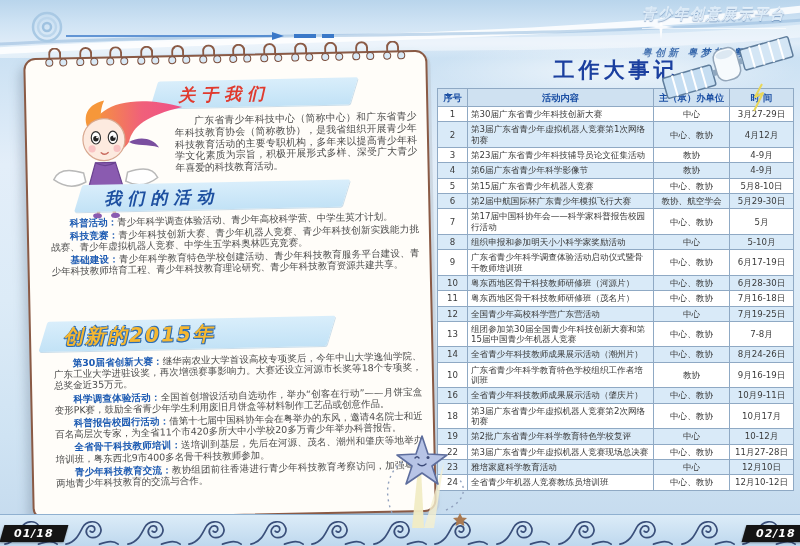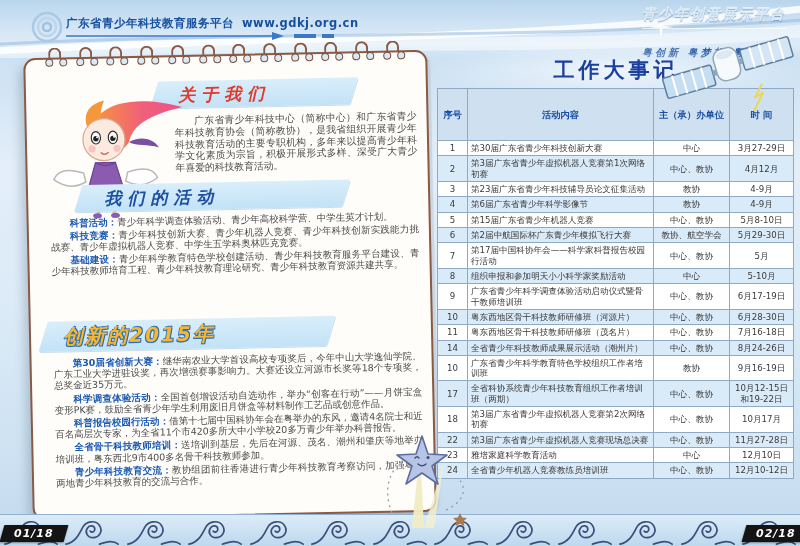--- a/index.html
+++ b/index.html
@@ -59,21 +59,21 @@
 
   
   .right-title { position:absolute; left:440px; top:56px; width:352px; text-align:center;
     font-size:21px; font-weight:bold; color:#1b3f9f; letter-spacing:4px; z-index:2; }
   .right-glow { position:absolute; left:430px; top:40px; width:370px; height:60px;
     background:radial-gradient(ellipse at 50% 50%, rgba(255,255,255,.65), rgba(255,255,255,0) 70%); }
   .events-table { position:absolute; left:437px; top:88px; width:356px; border-collapse:collapse;
     background:#fff; z-index:2; table-layout:fixed; }
   .events-table th, .events-table td { border:1px solid #8fa9c4; font-size:8.6px; color:#3a3a3a;
     padding:2px 3px; text-align:center; line-height:1.2; word-break:break-all; }
-  .events-table th { background:#cfe1f1; color:#1b4fa4; font-weight:bold; font-size:9.3px; padding:20px 2px; }
+  .events-table th { background:#cfe1f1; color:#1b4fa4; font-weight:bold; font-size:9.3px; padding:3px 2px; }
   .events-table tr:nth-child(even) td { background:#d9eaf8; }
   .events-table td.cell-left { text-align:left; }
   .satellite { position:absolute; left:658px; top:30px; z-index:3; pointer-events:none; }
 
   
   .wave-band { position:absolute; left:0; bottom:0; width:800px; height:32px;
     background:linear-gradient(180deg,#dcecf8,#bed8ee); border-top:1.5px solid #8fb0d0;
     display:flex; align-items:flex-end; justify-content:space-around; z-index:2; overflow:hidden; }
   .spiral { width:56px; height:28px; flex:0 0 auto; }
 
@@ -94,23 +94,20 @@
     <svg class="swooshes" width="800" height="58" viewBox="0 0 800 58">
       <path d="M-20,52 C260,34 480,46 830,6" fill="none" stroke="rgba(255,255,255,0.85)" stroke-width="7"></path>
       <path d="M-20,45 C250,30 520,42 830,18" fill="none" stroke="rgba(150,185,220,0.55)" stroke-width="3"></path>
       <path d="M-20,58 C300,34 560,56 830,28" fill="none" stroke="rgba(255,255,255,0.45)" stroke-width="13"></path>
     </svg>
     <svg class="rings-icon" width="34" height="34" viewBox="0 0 34 34">
       <circle cx="17" cy="17" r="14" fill="none" stroke="#a9c9e4" stroke-width="2.5"></circle>
       <circle cx="17" cy="17" r="9" fill="none" stroke="#bcd6ec" stroke-width="2.5"></circle>
       <circle cx="17" cy="17" r="4" fill="none" stroke="#9fc2e0" stroke-width="2.5"></circle>
     </svg>
-    <div class="brand">
-      <span>广东省青少年科技教育服务平台</span><span class="url">www.gdkj.org.cn</span>
-    </div>
     <svg class="title-rule" width="300" height="12" viewBox="0 0 300 12">
       <line x1="0" y1="6" x2="206" y2="6" stroke="#3a78c8" stroke-width="1.6"></line>
       <polygon points="218,6 206,2 206,10" fill="#3a78c8"></polygon>
       <rect x="228" y="4" width="22" height="4" fill="#3a78c8"></rect>
       <rect x="256" y="4" width="12" height="4" fill="#3a78c8"></rect>
     </svg>
     <svg class="sparkle" width="26" height="26" viewBox="0 0 26 26">
       <path d="M13,0 L14.5,11.5 L26,13 L14.5,14.5 L13,26 L11.5,14.5 L0,13 L11.5,11.5 Z" fill="rgba(255,255,255,0.9)"></path>
     </svg>
     <div class="slogan">
@@ -342,42 +339,60 @@
           <td>中心、教协</td>
           <td>6月28-30日</td>
         </tr>
         <tr>
           <td>11</td>
           <td class="cell-left">粤东西地区骨干科技教师研修班（茂名片）</td>
           <td>中心、教协</td>
           <td>7月16-18日</td>
         </tr>
         <tr>
+          <td>12</td>
+          <td class="cell-left">全国青少年高校科学营广东营活动</td>
+          <td>中心</td>
+          <td>7月19-25日</td>
+        </tr>
+        <tr>
+          <td>13</td>
+          <td class="cell-left">组团参加第30届全国青少年科技创新大赛和第15届中国青少年机器人竞赛</td>
+          <td>中心、教协</td>
+          <td>7-8月</td>
+        </tr>
+        <tr>
           <td>14</td>
           <td class="cell-left">全省青少年科技教师成果展示活动（潮州片）</td>
           <td>中心、教协</td>
           <td>8月24-26日</td>
         </tr>
         <tr>
           <td>10</td>
           <td class="cell-left">广东省青少年科学教育特色学校组织工作者培训班</td>
           <td>教协</td>
           <td>9月16-19日</td>
         </tr>
         <tr>
-          <td>17</td>
-          <td class="cell-left">全省科协系统青少年科技教育组织工作者培训班（两期）</td>
-          <td>中心、教协</td>
-          <td>10月12-15日和19-22日</td>
+          <td>16</td>
+          <td class="cell-left">全省青少年科技教师成果展示活动（肇庆片）</td>
+          <td>中心、教协</td>
+          <td>10月9-11日</td>
         </tr>
         <tr>
           <td>18</td>
           <td class="cell-left">第3届广东省青少年虚拟机器人竞赛第2次网络初赛</td>
           <td>中心、教协</td>
           <td>10月17月</td>
+        </tr>
+        <tr>
+          <td>19</td>
+          <td class="cell-left">第2批广东省青少年科学教育特色学校复评</td>
+          <td>中心</td>
+          <td>10-12月</td>
         </tr>
         <tr>
           <td>22</td>
           <td class="cell-left">第3届广东省青少年虚拟机器人竞赛现场总决赛</td>
           <td>中心、教协</td>
           <td>11月27-28日</td>
         </tr>
         <tr>
           <td>23</td>
           <td class="cell-left">雅培家庭科学教育活动</td>

